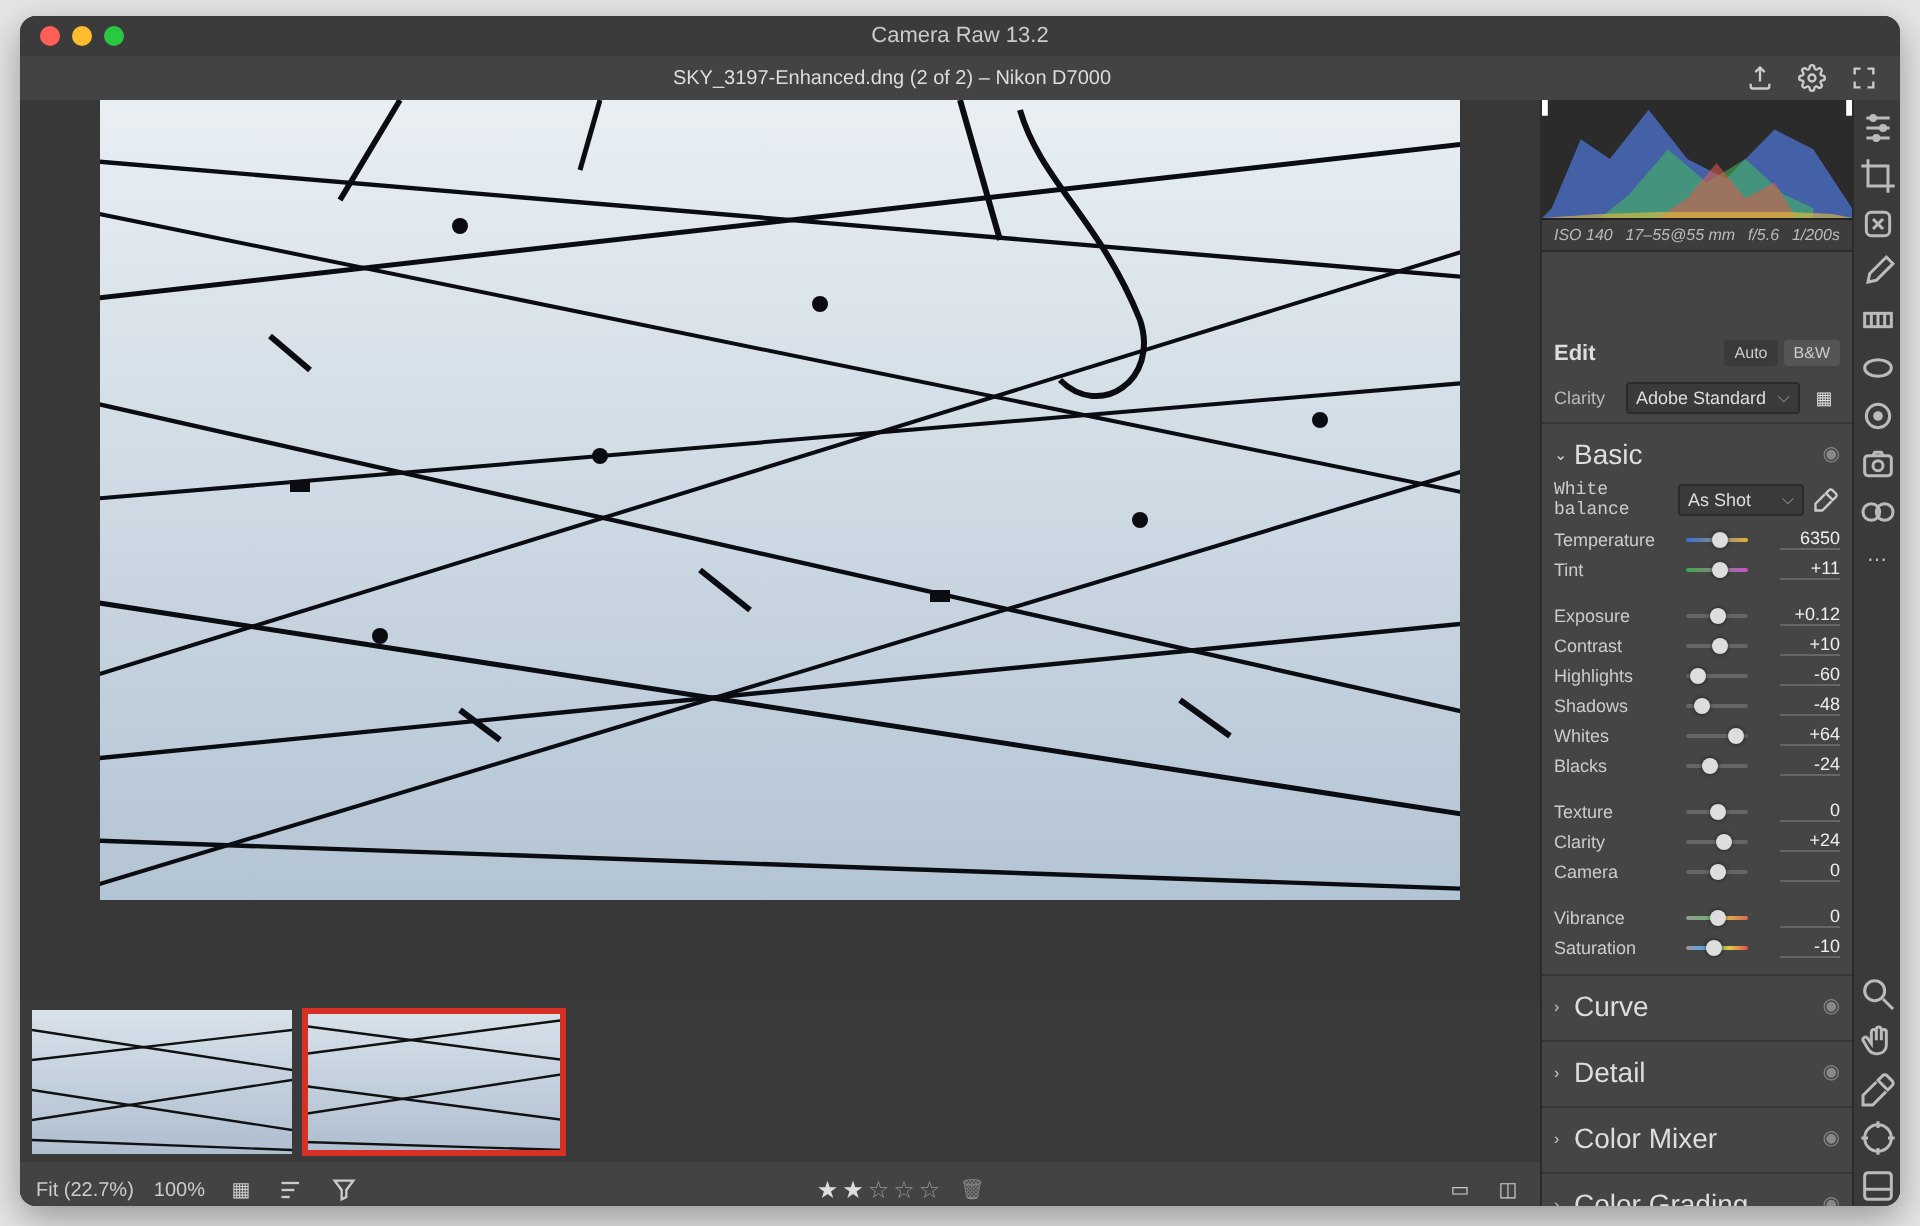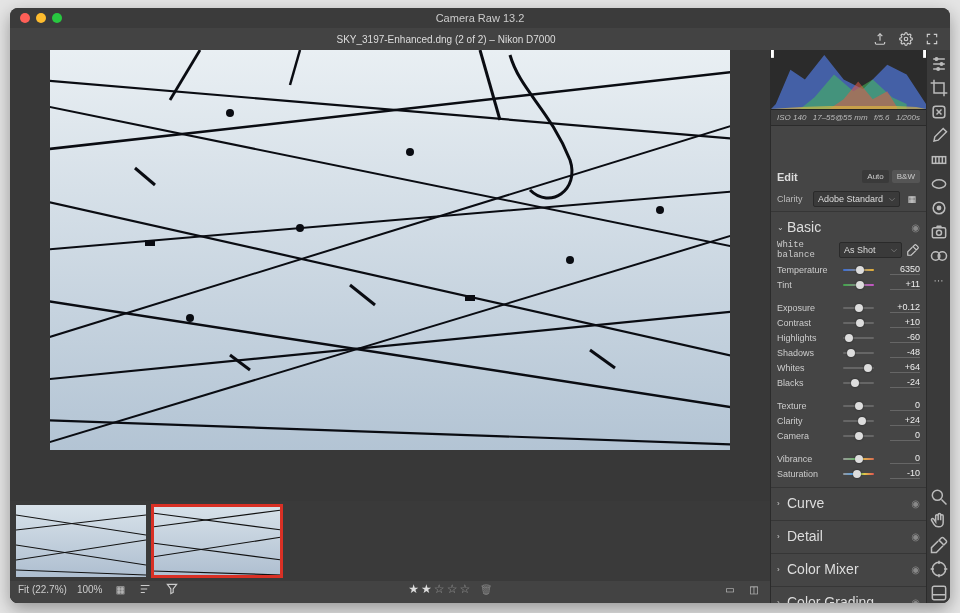--- a/index.html
+++ b/index.html
@@ -19,21 +19,21 @@
   .main-area { display:flex; height: calc(100% - 42px); }
   .left-col { flex:1; display:flex; flex-direction:column; background:#2e2e2e; }
   .preview-wrap { flex:1; background:#383838; display:flex; align-items:flex-start; justify-content:center; padding:0 0 0 0;}
   .preview { width: 680px; height: 400px; background: linear-gradient(#e9eff3, #b3c4d4); position:relative; margin-top:0;}
 
   .filmstrip { height:80px; background:#3a3a3a; display:flex; align-items:center; padding:0 6px; gap:6px; }
   .thumb { width:130px; height:72px; background:linear-gradient(#d8e2ea,#aebed0); position:relative; }
   .thumb.active { outline: 3px solid #d93025; outline-offset:-2px; }
   .thumb svg { width:100%; height:100%; }
 
-  .statusbar { height:22px; background:#434343; display:flex; align-items:flex-start; padding:0 8px; font-size:10px; color:#ccc; }
+  .statusbar { height:22px; background:#434343; display:flex; align-items:flex-end; padding:0 8px; font-size:10px; color:#ccc; }
   .zoom-group { display:flex; gap:10px; align-items:center; }
   .zoom-group span { cursor:pointer; }
   .rating { flex:1; text-align:center; display:flex; justify-content:center; gap:2px; align-items:center; }
   .star { font-size:12px; color:#999; } .star.on { color:#ddd; }
   .view-toggles { display:flex; gap:8px; }
 
   .right-col { width:180px; background:#454545; display:flex; border-left:1px solid #2b2b2b; }
   .panel { flex:1; overflow-y:auto; font-size:9px; }
   .panel::-webkit-scrollbar{width:8px;} .panel::-webkit-scrollbar-thumb{background:#666;border-radius:4px;}
   .histogram { height:60px; background:#2b2b2b; position:relative; border-bottom:1px solid #222; }

